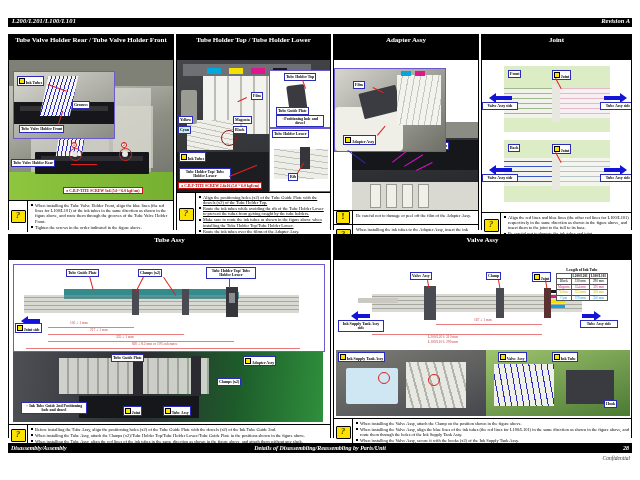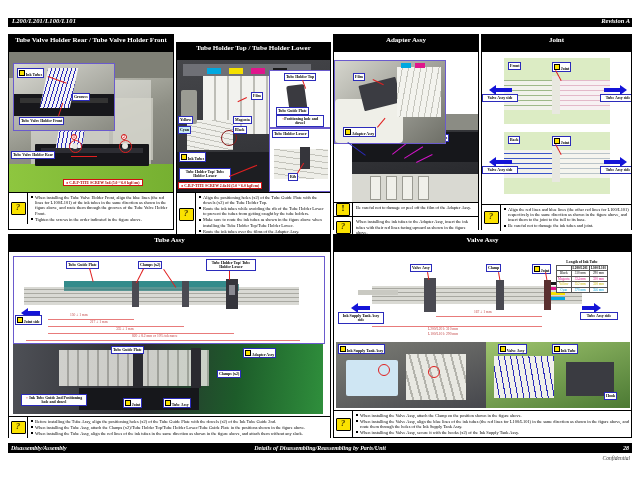--- a/index.html
+++ b/index.html
@@ -11,21 +11,21 @@
   .hdr{position:absolute;left:8px;top:18px;width:624px;height:13px;}
   .hdr-bar{position:absolute;left:0;top:0;width:624px;height:9px;background:#000;}
   .hdr-model{position:absolute;left:4px;top:-1px;color:#fff;font-size:6.5px;
              font-weight:bold;font-style:italic;letter-spacing:.2px;}
   .hdr-rev{position:absolute;right:2px;top:-1px;color:#fff;font-size:6.5px;
            font-weight:bold;font-style:italic;}
 
   
   .grid{position:absolute;left:8px;top:34px;width:624px;height:404px;}
   .panel{position:absolute;border:1px solid #000;background:#fff;box-sizing:border-box;}
-  .ptitle{height:17px;background:#000;color:#fff;text-align:center;
+  .ptitle{height:25px;background:#000;color:#fff;text-align:center;
           font-size:7px;font-weight:bold;line-height:11px;font-family:"Liberation Serif",serif;}
   .pbody{position:relative;overflow:hidden;background:#fff;}
 
   
   .cap{display:flex;border-top:1px solid #000;background:#fff;}
   .capicon{width:18px;min-width:18px;display:flex;align-items:center;
            justify-content:center;border-right:1px solid #000;background:#fff;}
   .caplist{flex:1;padding:1.5px 2px 1.5px 3px;}
   .capline{display:flex;align-items:flex-start;font-size:4.4px;line-height:5.4px;
            margin-bottom:.6px;}
@@ -170,21 +170,21 @@
           <div class="capline">
             <span class="bullet">
                 <i></i>
               </span>
             <span class="captext">Tighten the screws in the order indicated in the figure above.</span>
           </div>
         </div>
       </div>
     </div>
 
-    <div class="panel" style="left:168px;top:8px;width:155px;height:196px;">
+    <div class="panel" style="left:168px;top:0;width:155px;height:196px;text-decoration:underline;">
       <div class="ptitle">Tube Holder Top / Tube Holder Lower</div>
       <div class="pbody" style="height:132px;">
 
         <div class="photo" style="left:0;top:0;width:153px;height:132px;
              background:linear-gradient(170deg,#45464a,#2c2d31);">
           <div style="position:absolute;left:6px;top:4px;width:128px;height:12px;background:#6f7076;"></div>
           <div style="position:absolute;left:30px;top:8px;width:14px;height:6px;background:#00a8e0;"></div>
           <div style="position:absolute;left:52px;top:8px;width:14px;height:6px;background:#f5e000;"></div>
           <div style="position:absolute;left:74px;top:8px;width:14px;height:6px;background:#e0168c;"></div>
           <div style="position:absolute;left:96px;top:8px;width:14px;height:6px;background:#1a1a1a;"></div>

